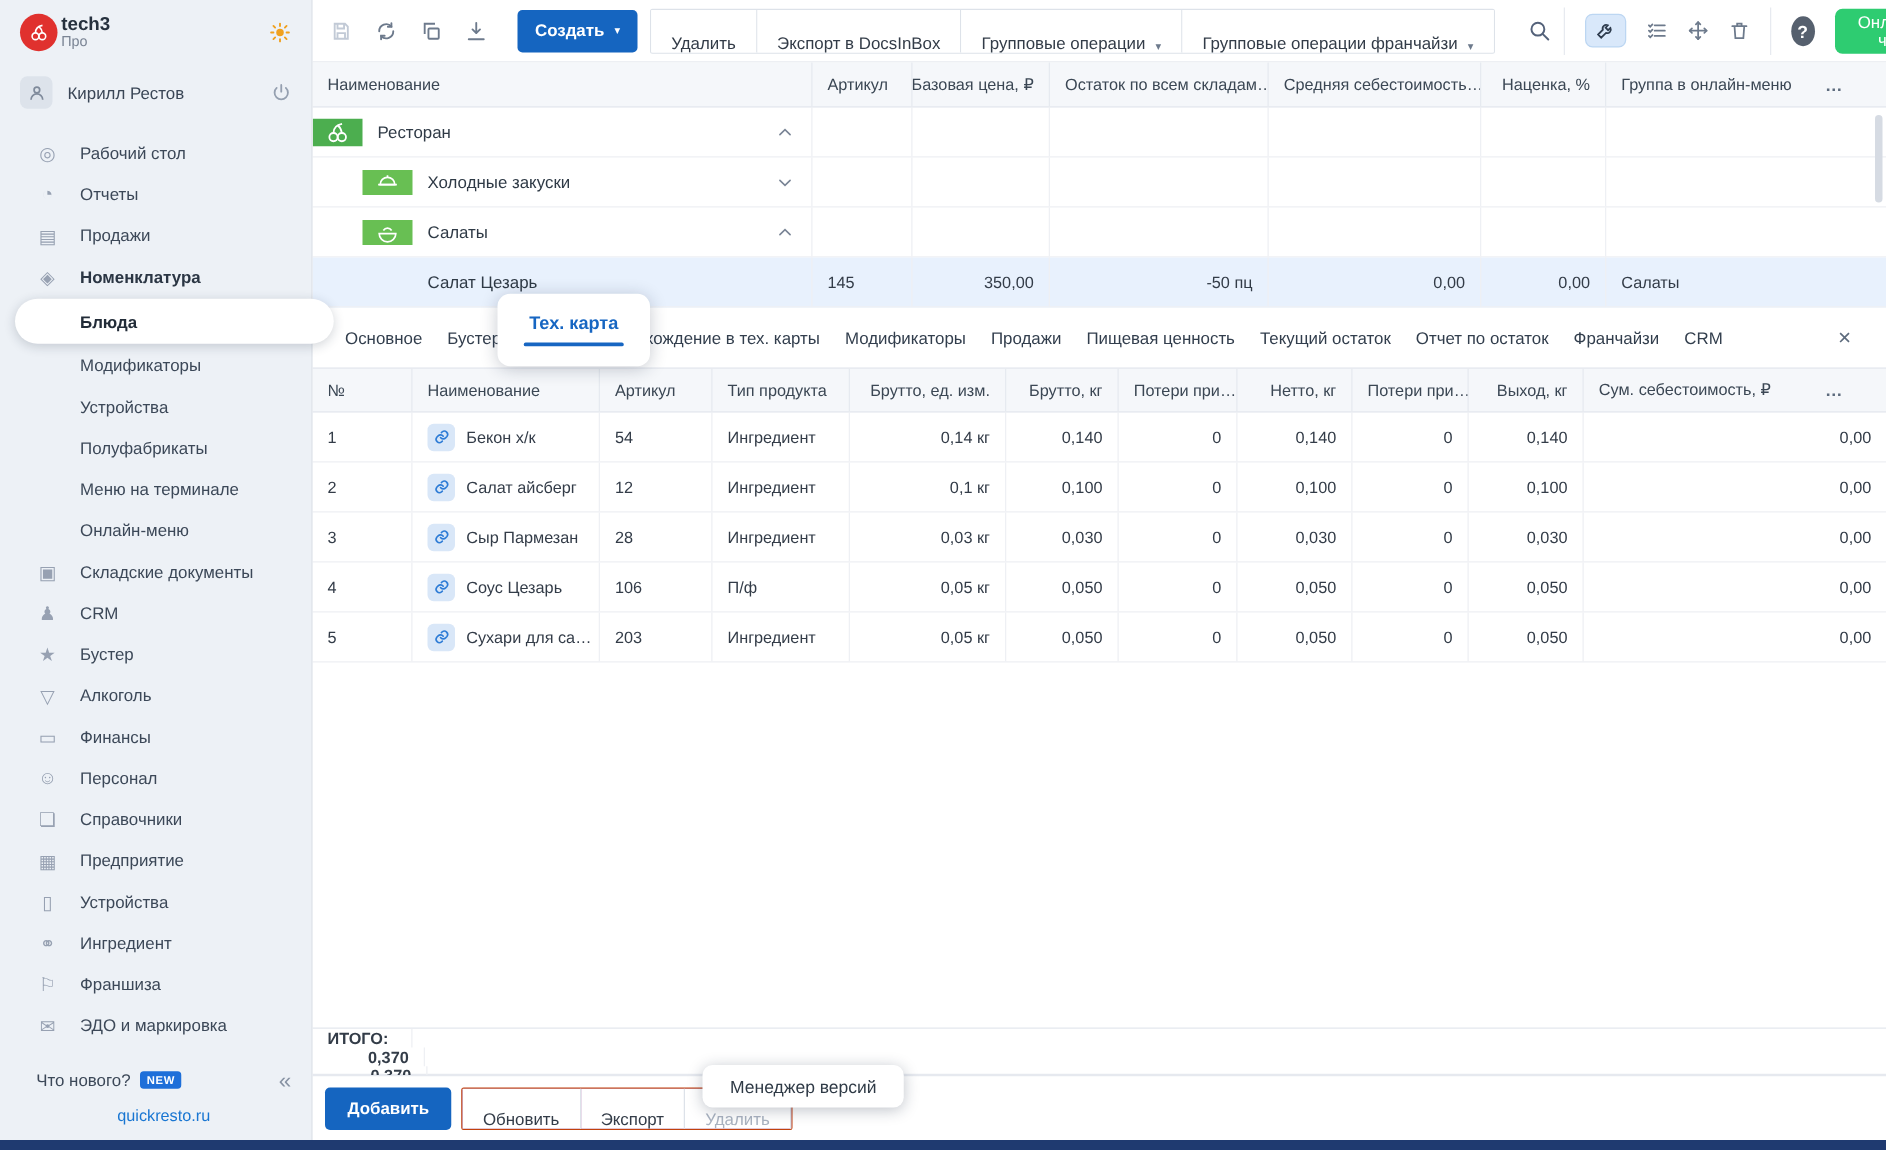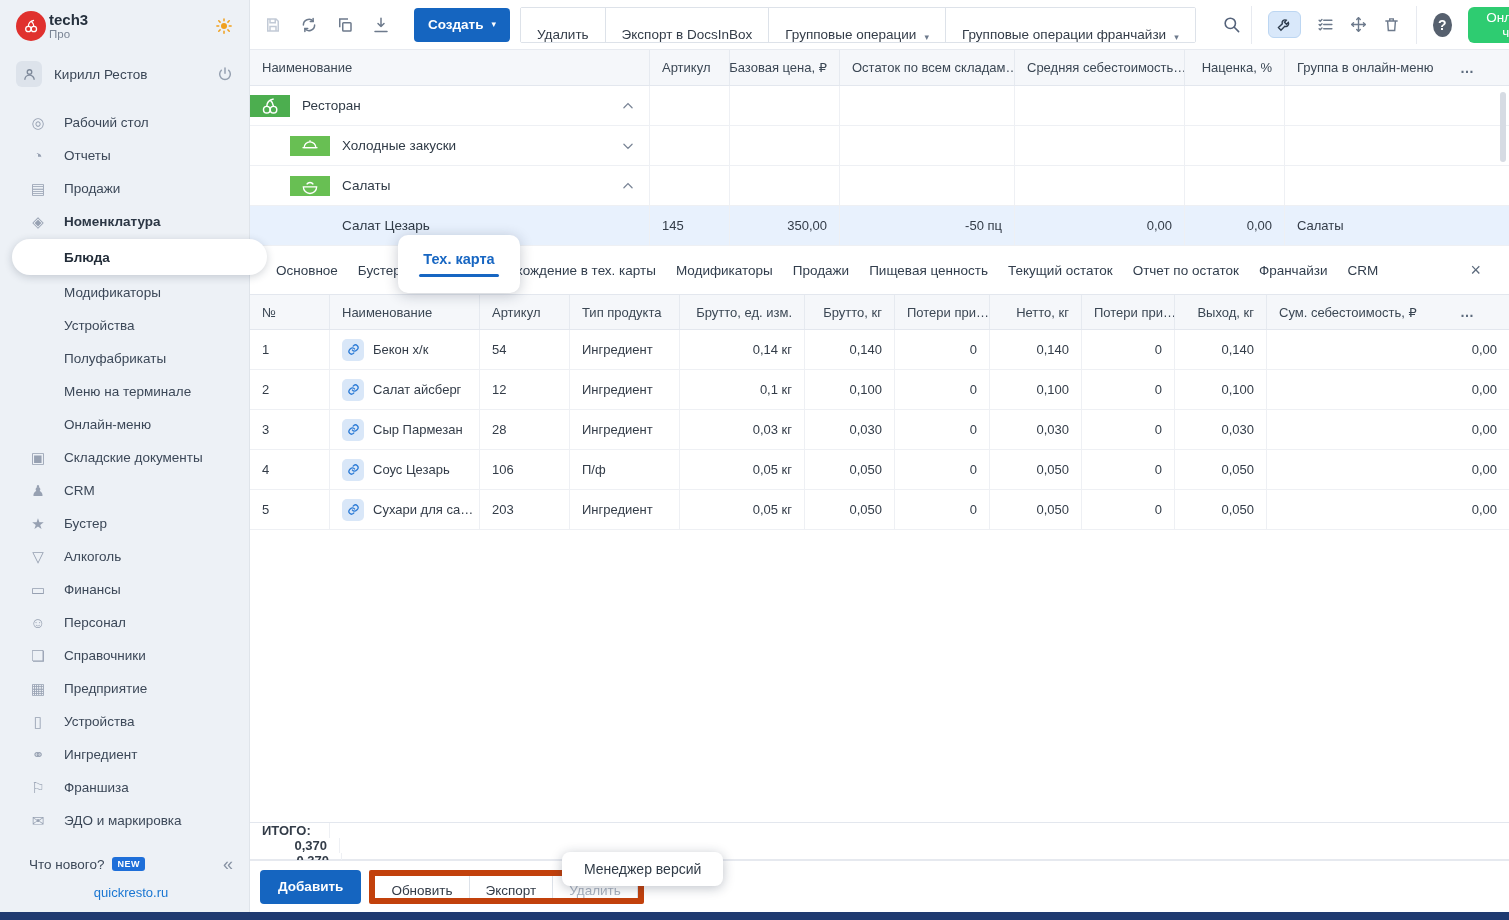--- a/index.html
+++ b/index.html
@@ -92,21 +92,21 @@
   .trow{display:flex;height:40px;border-bottom:1px solid #eef0f4;align-items:stretch;}
   .trow .cell{border-right:1px solid #eef0f4;display:flex;align-items:center;padding:0 12px;overflow:hidden;white-space:nowrap;}
   .link-chip{width:22px;height:22px;border-radius:5px;background:#d9e7f8;display:flex;align-items:center;justify-content:center;margin-right:9px;flex-shrink:0;color:#2e7cd6;cursor:pointer;}
   .tech-spacer{flex:1;}
   .totals-row{display:flex;height:38px;border-top:1px solid #e3e7ee;border-bottom:1px solid #e6e9ef;align-items:stretch;font-weight:bold;flex-shrink:0;flex-direction:column;}
   .totals-row .cell{border-right:1px solid #eef0f4;display:flex;align-items:center;padding:0 12px;white-space:nowrap;}
 
   
   .bottom-bar{height:52px;border-top:1px solid #e6e9ef;display:flex;align-items:center;padding:0 10px;gap:8px;position:relative;background:#fff;flex-shrink:0;}
   .btn-add{height:34px;background:#1565c0;color:#fff;font-weight:bold;border:none;border-radius:4px;padding:0 18px;font-size:13.5px;cursor:pointer;font-family:inherit;}
-  .bb-group{display:flex;height:34px;border:6px solid #c2410c;border-radius:2px;background:#701a75;}
+  .bb-group{display:flex;height:34px;border:1px solid #c2410c;border-radius:2px;background:#701a75;}
   .version-bubble{position:absolute;left:312px;top:-9px;background:#fff;border-radius:8px;box-shadow:0 2px 12px rgba(20,35,60,.28);padding:9px 22px;font-size:14px;color:#2f3a46;z-index:6;white-space:nowrap;cursor:pointer;}
 </style>
 </head>
 <body>
 
 <div class="app">
 
   <aside class="sidebar">
     <div class="sb-header">
       <div class="logo">

